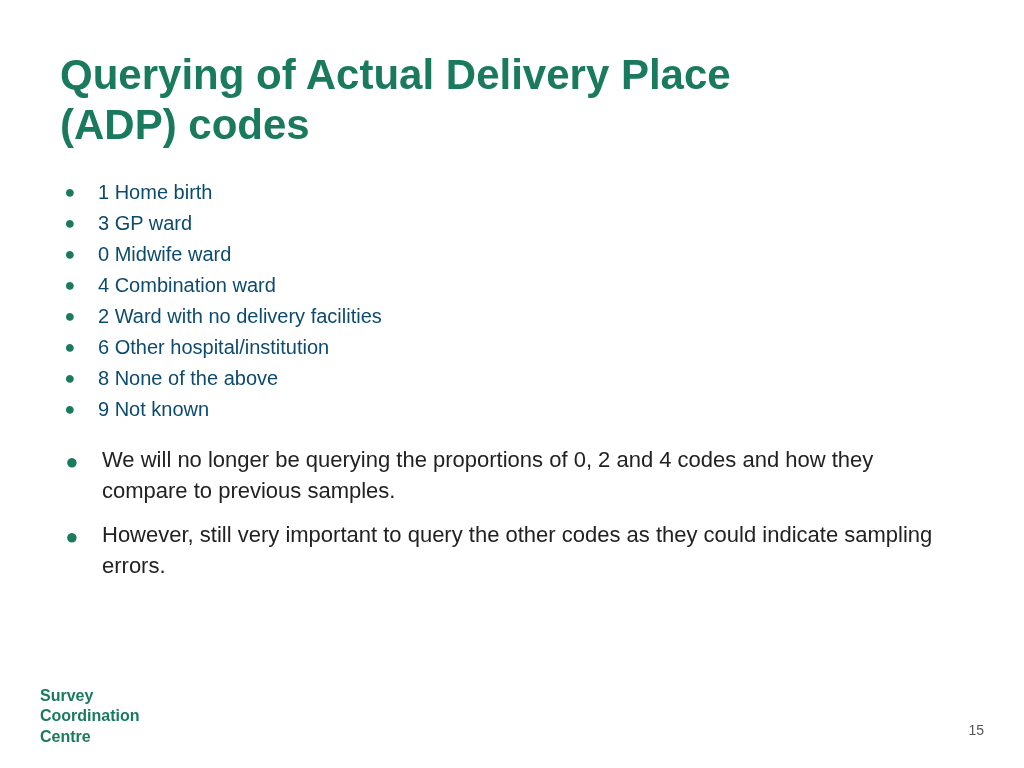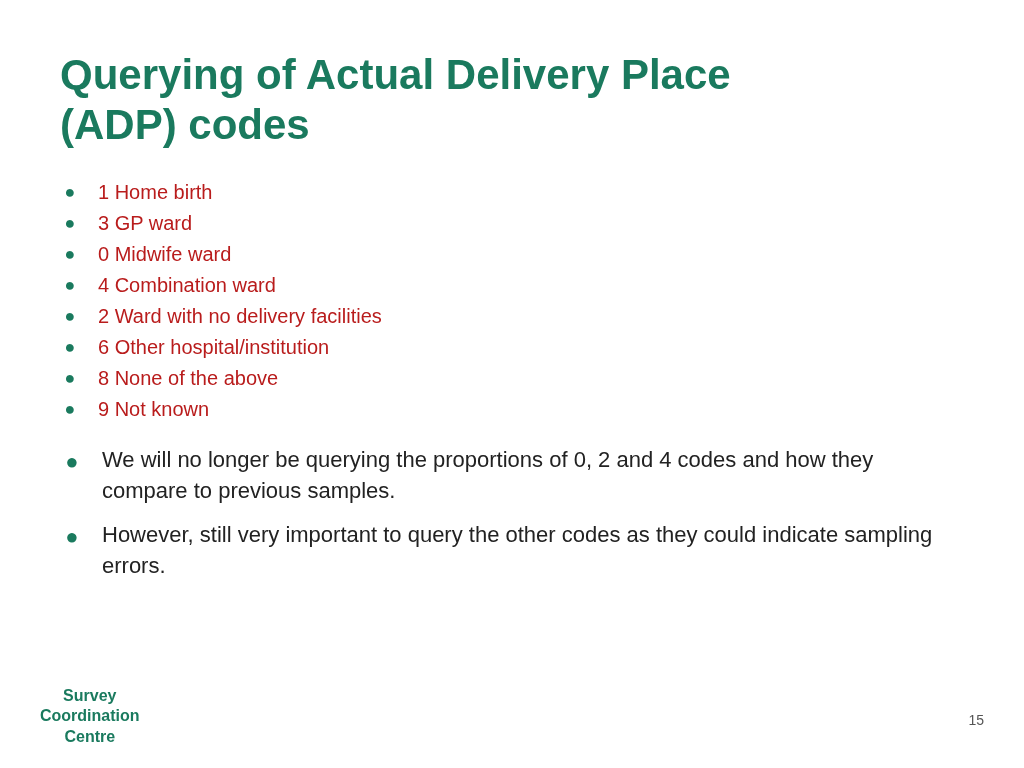--- a/index.html
+++ b/index.html
@@ -43,21 +43,21 @@
     .codes-list {
       list-style: none;
       margin-bottom: 18px;
     }
 
     .codes-list li {
       display: flex;
       align-items: center;
       margin-bottom: 4px;
       font-size: 20px;
-      color: #b91c1c;
+      color: #0c4a6e;
       line-height: 1.35;
     }
 
     .codes-list li::before {
       content: "●";
       color: #1a7a5e;
       font-size: 18px;
       margin-right: 18px;
       min-width: 20px;
       text-align: center;
@@ -91,26 +91,25 @@
       position: absolute;
       bottom: 20px;
       left: 40px;
     }
 
     .footer-logo {
       color: #1a7a5e;
       font-size: 16px;
       font-weight: bold;
       line-height: 1.3;
-      text-align: center;
     }
 
     .page-number {
       position: absolute;
-      bottom: 40px;
+      bottom: 30px;
       right: 40px;
       color: #555555;
       font-size: 14px;
     }
   </style>
 </head>
 <body>
 
 <div class="slide">
 

